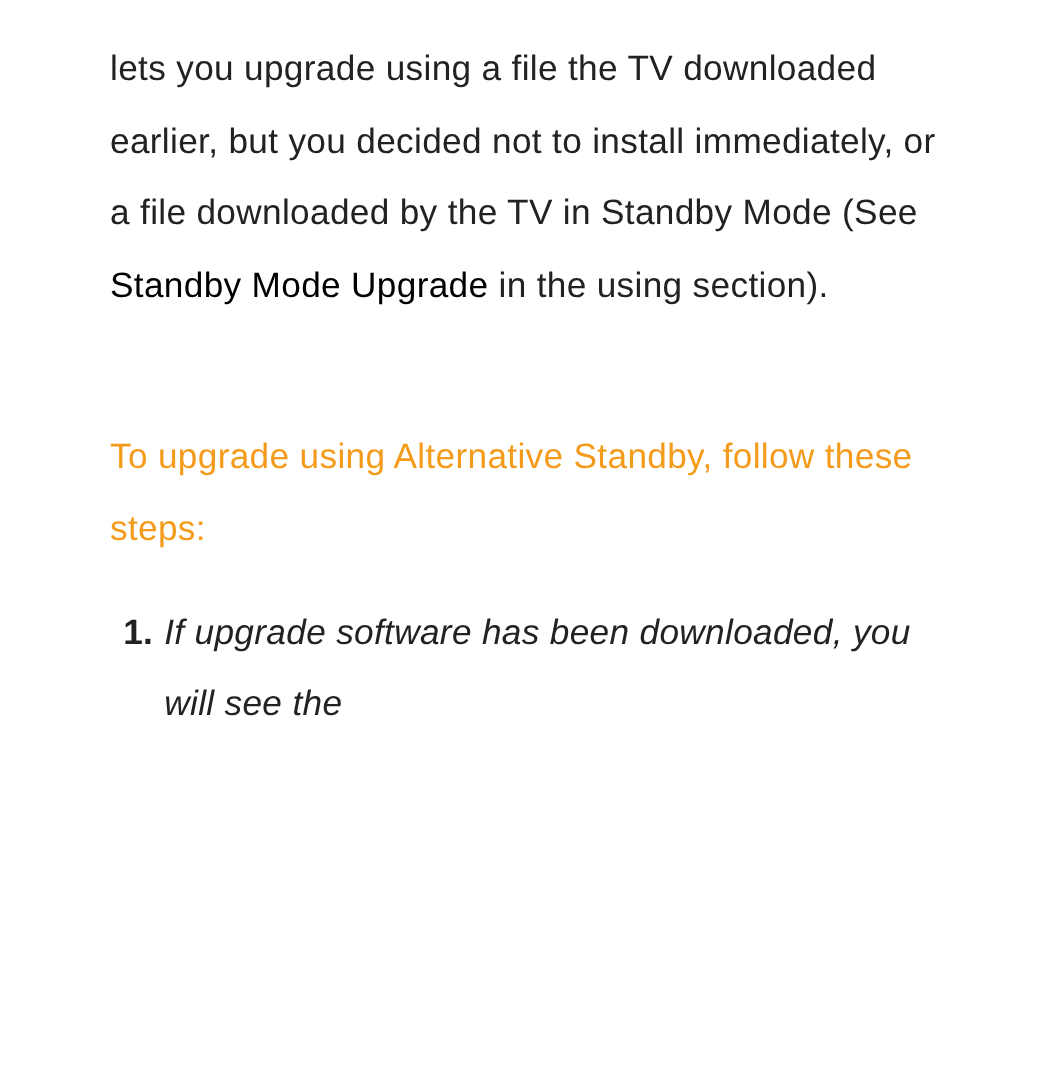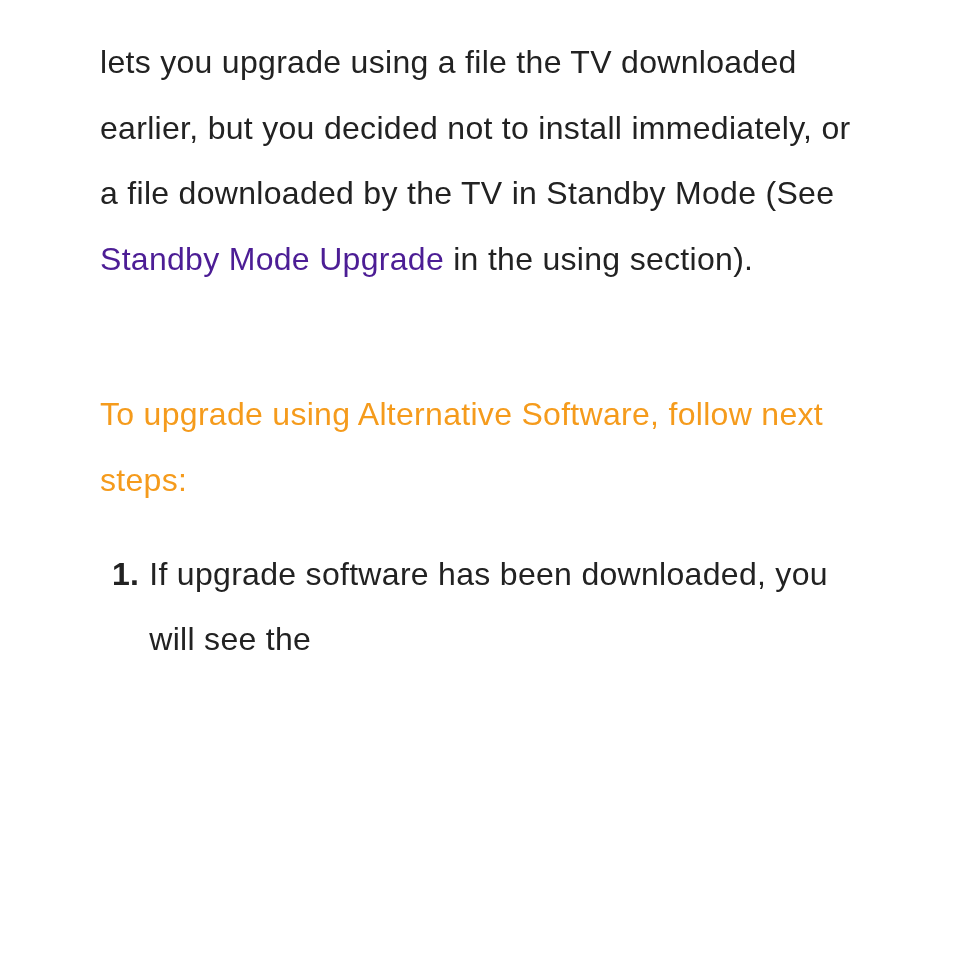--- a/index.html
+++ b/index.html
@@ -18,21 +18,21 @@
     .content {
       padding: 30px 100px 0 100px;
     }
     .paragraph {
       font-size: 32px;
       line-height: 2.05;
       color: #222222;
       letter-spacing: 0.3px;
     }
     .paragraph .link {
-      color: #4c1d95;
+      color: #000000;
     }
     .section-heading {
       font-size: 32px;
       line-height: 2.05;
       color: #f59b1c;
       margin-top: 90px;
       letter-spacing: 0.3px;
     }
     .ordered-list {
       margin-top: 28px;
@@ -45,31 +45,32 @@
       color: #222222;
       letter-spacing: 0.3px;
     }
     .list-number {
       font-weight: bold;
       margin-right: 10px;
       flex-shrink: 0;
     }
     .list-text {
       flex: 1;
+      font-style: italic;
     }
   </style>
 </head>
 <body>
 
 <div class="content">
   <p class="paragraph">
     <span>lets you upgrade using a file the TV downloaded earlier, but you decided not to install immediately, or a file downloaded by the TV in Standby Mode (See </span><span class="link">Standby Mode Upgrade</span><span> in the using section).</span>
   </p>
 
-  <p class="section-heading">To upgrade using Alternative Software, follow next steps:</p>
+  <p class="section-heading">To upgrade using Alternative Standby, follow these steps:</p>
 
   <div class="ordered-list">
     <div class="list-item">
       <span class="list-number">1.</span>
       <span class="list-text">If upgrade software has been downloaded, you will see the</span>
     </div>
   </div>
 </div>
 
 </body></html>

